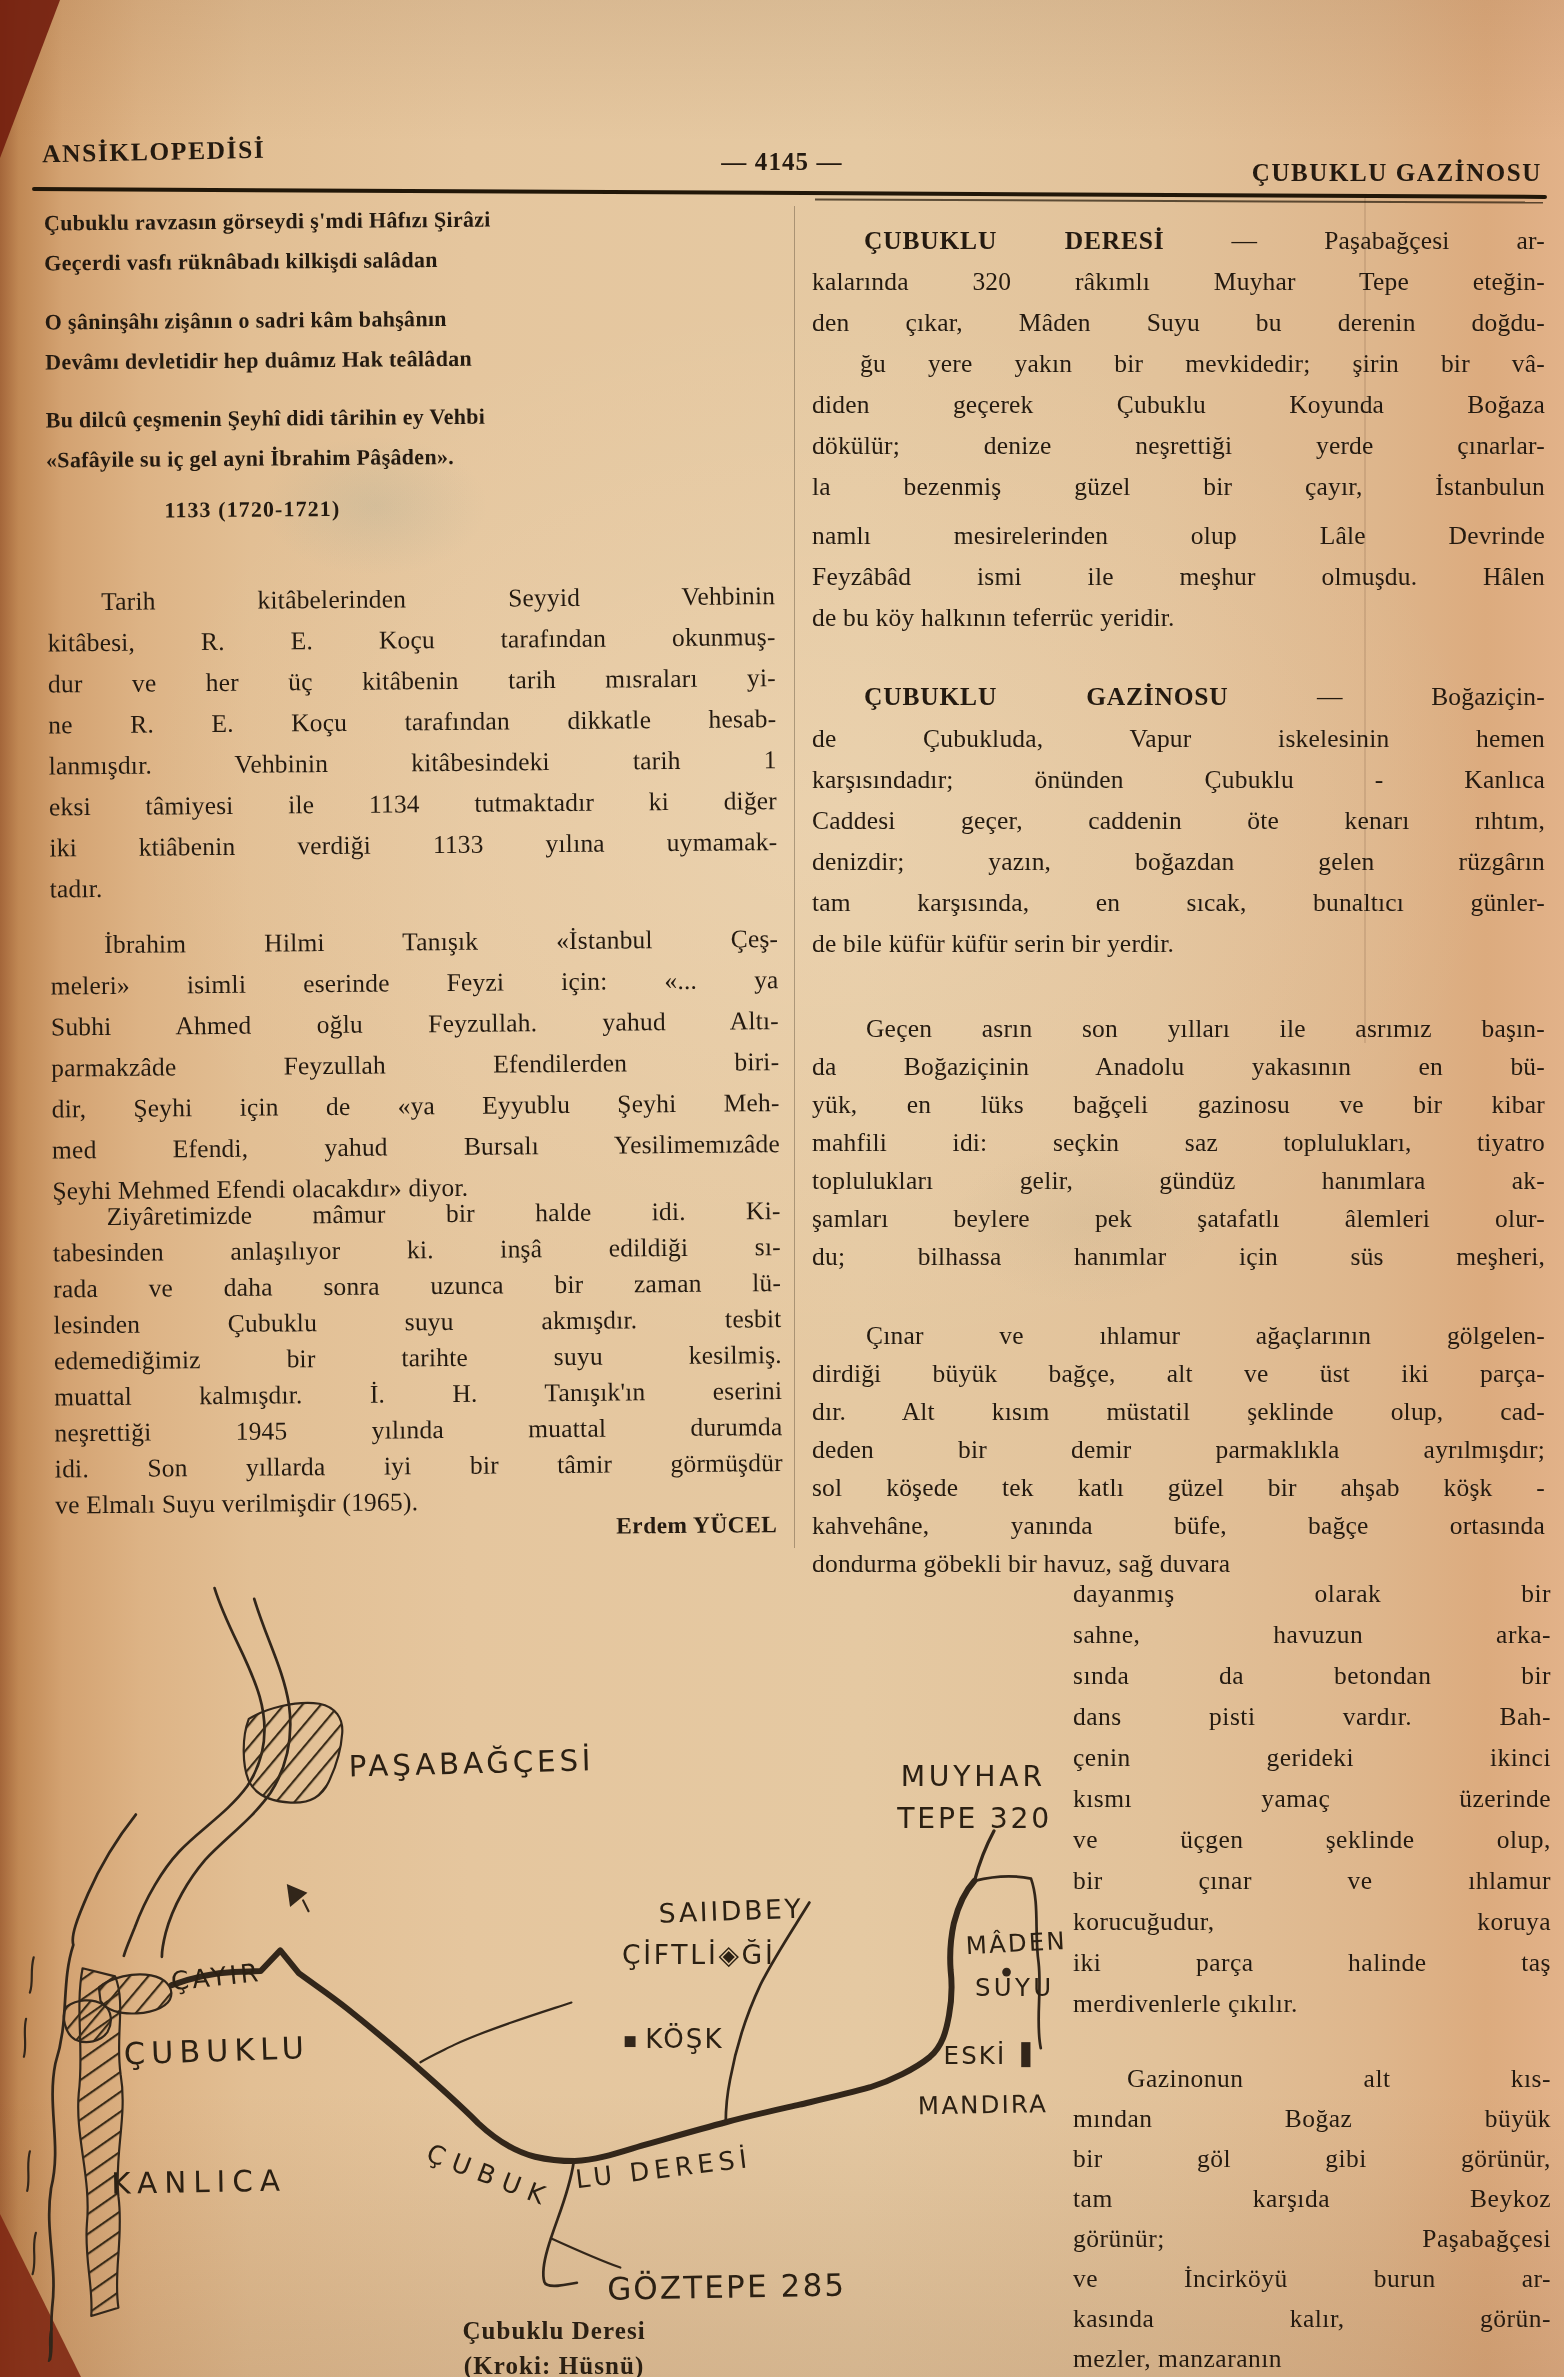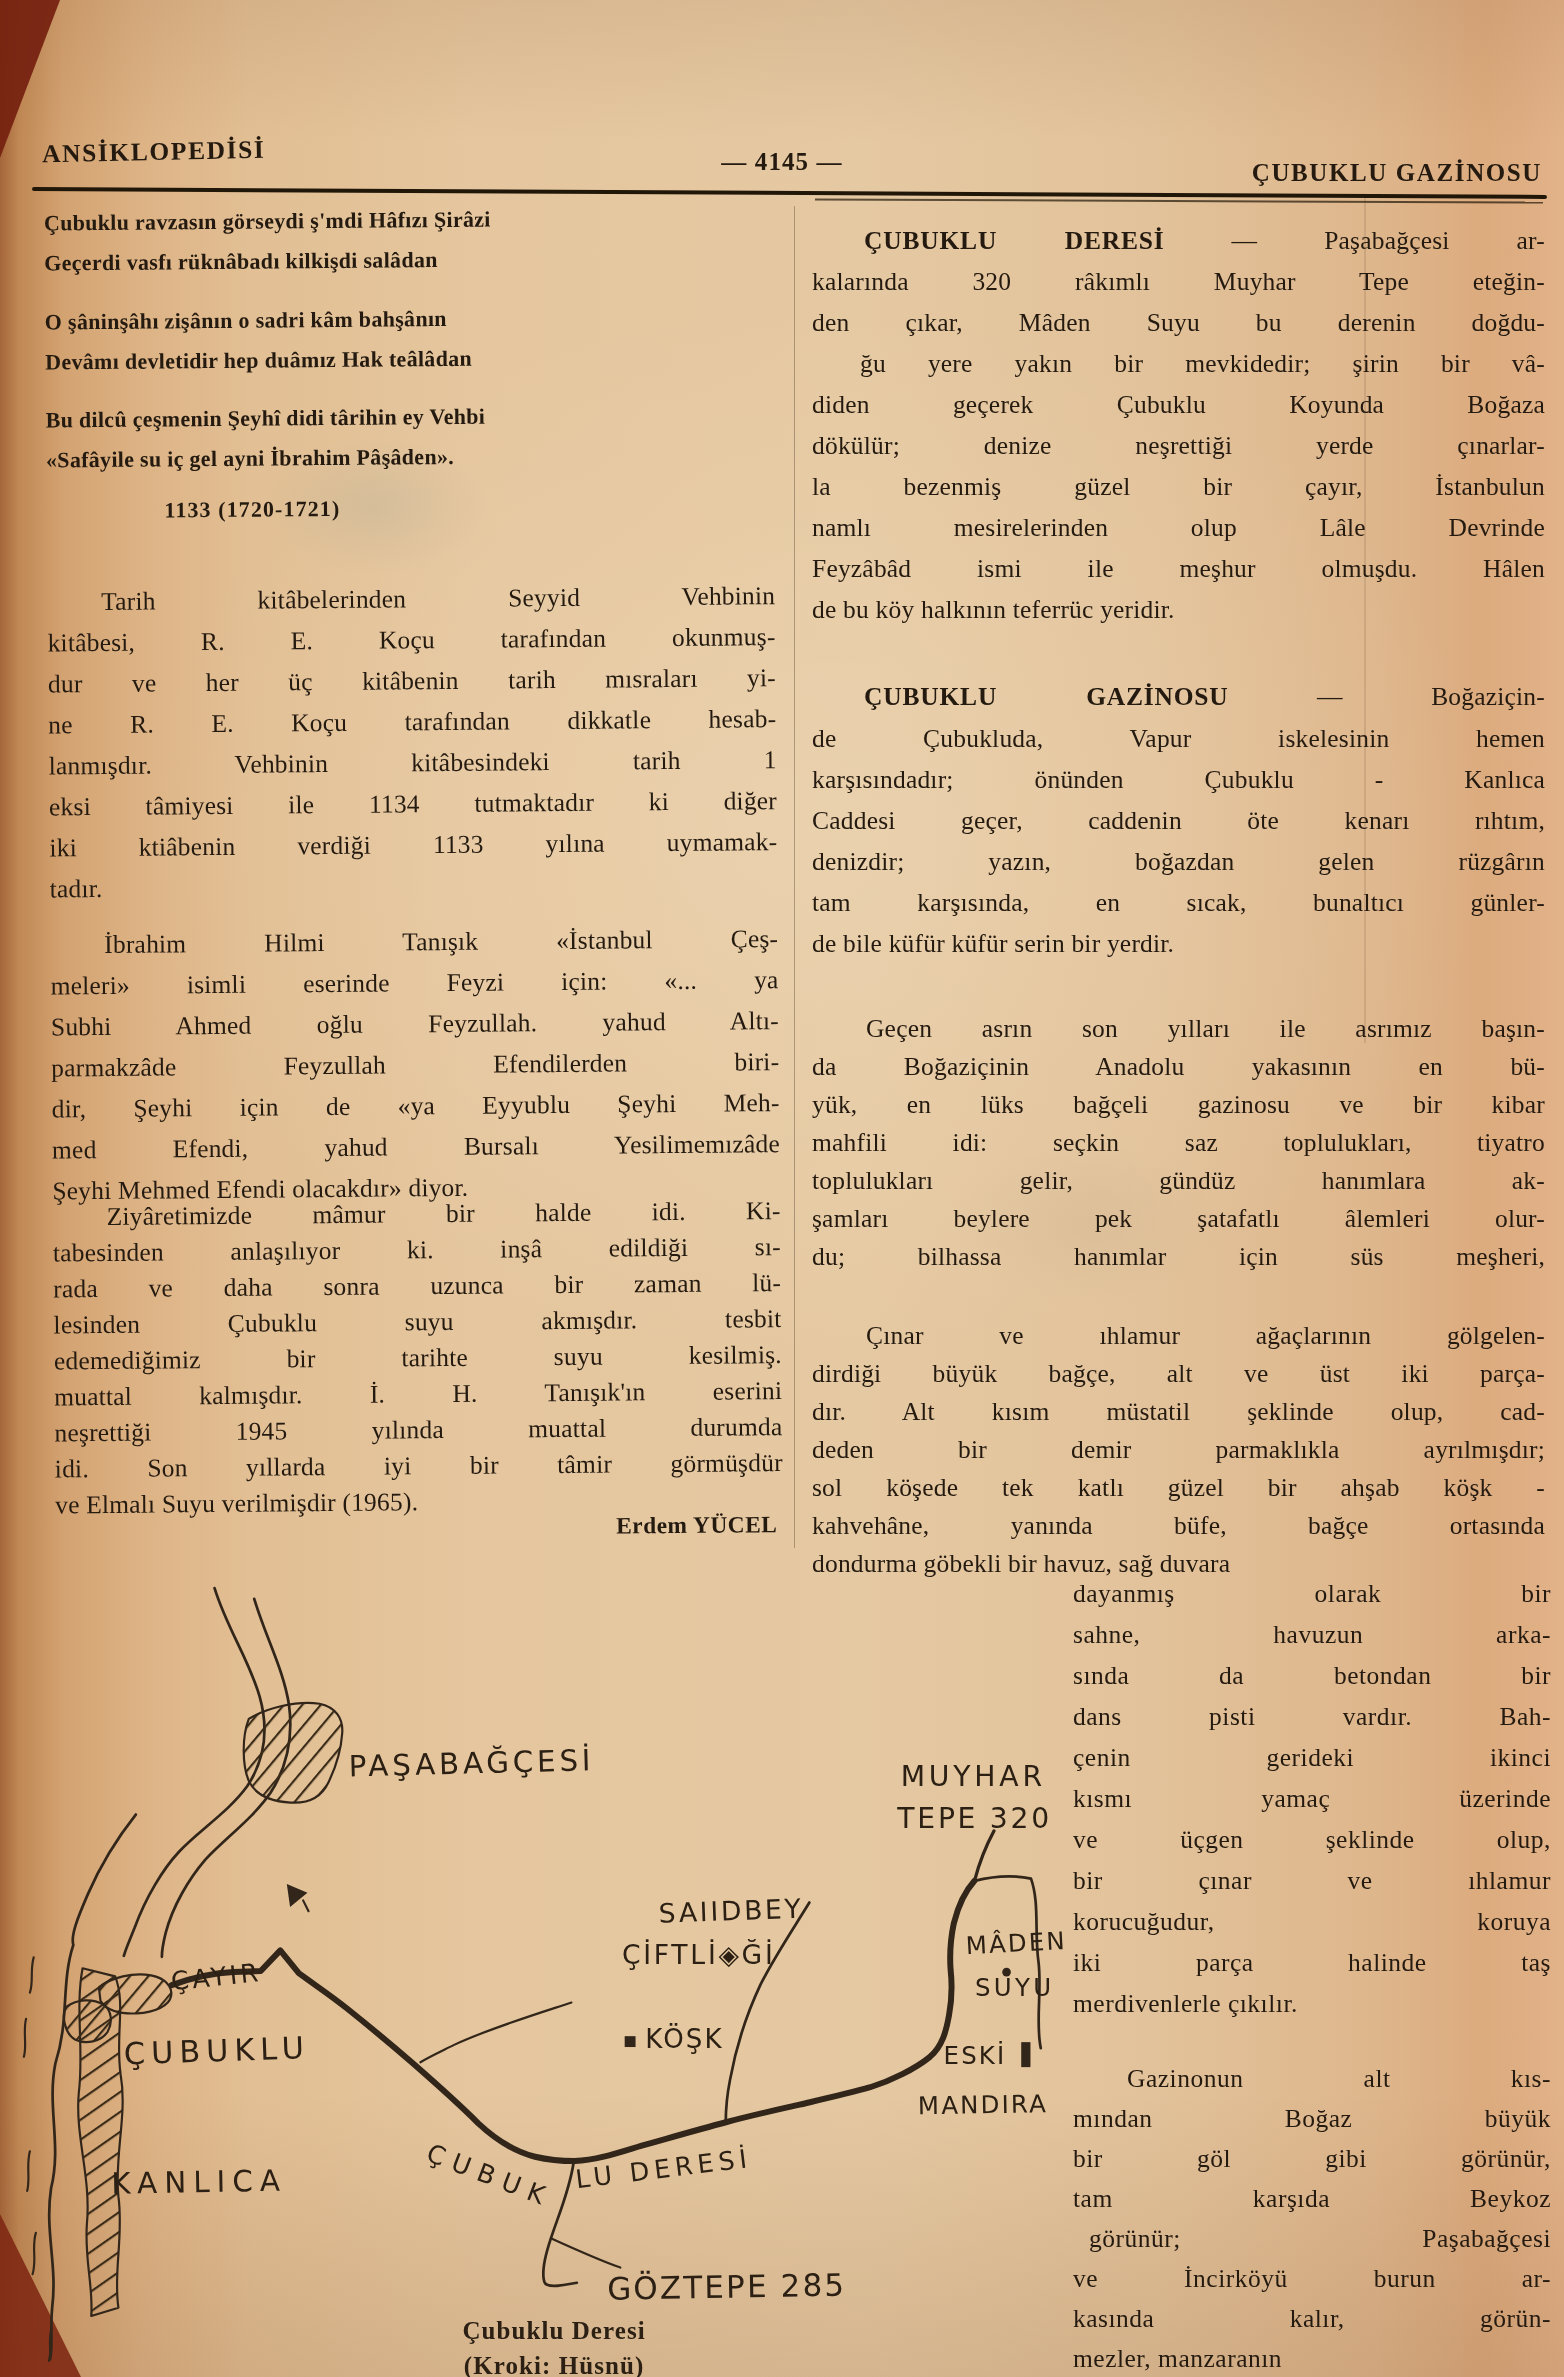--- a/index.html
+++ b/index.html
@@ -101,21 +101,21 @@
     <div class="tcol body-lines" style="left:812px;top:220px;width:733px;">
       <div class="tline" style="height:41px;line-height:41px;text-indent:52px;white-space:normal;text-align:justify;text-align-last:justify;"><span class="art-title">ÇUBUKLU DERESİ</span><span> — Paşabağçesi ar-</span></div>
     </div>
     <div class="tcol body-lines just" style="left:812px;top:261px;width:733px;--lh:41px;">
         <div class="tline" style="height: 41px; line-height: 41px;">kalarında 320 râkımlı Muyhar Tepe eteğin-</div>
         <div class="tline" style="height: 41px; line-height: 41px;">den çıkar, Mâden Suyu bu derenin doğdu-</div>
         <div class="tline" style="height: 41px; line-height: 41px; margin-left: 48px;">ğu yere yakın bir mevkidedir; şirin bir vâ-</div>
         <div class="tline" style="height: 41px; line-height: 41px;">diden geçerek Çubuklu Koyunda  Boğaza</div>
         <div class="tline" style="height: 41px; line-height: 41px;">dökülür; denize neşrettiği yerde çınarlar-</div>
         <div class="tline" style="height: 41px; line-height: 41px;">la bezenmiş güzel bir çayır,  İstanbulun</div>
-        <div class="tline" style="height: 41px; line-height: 41px;">namlı mesirelerinden olup Lâle  Devrinde</div>
+        <div class="tline" style="height: 41px; line-height: 41px; margin-top: 8px;">namlı mesirelerinden olup Lâle  Devrinde</div>
         <div class="tline" style="height: 41px; line-height: 41px;">Feyzâbâd ismi ile meşhur olmuşdu. Hâlen</div>
         <div class="tline lastline" style="height: 41px; line-height: 41px;">de bu köy halkının teferrüc yeridir.</div>
       </div>
 
     <div class="tcol body-lines" style="left:812px;top:676px;width:733px;">
       <div class="tline" style="height:41px;line-height:41px;text-indent:52px;white-space:normal;text-align:justify;text-align-last:justify;"><span class="art-title">ÇUBUKLU GAZİNOSU</span><span> — Boğaziçin-</span></div>
     </div>
     <div class="tcol body-lines just" style="left:812px;top:718px;width:733px;--lh:41px;">
         <div class="tline" style="height: 41px; line-height: 41px;">de Çubukluda, Vapur iskelesinin  hemen</div>
         <div class="tline" style="height: 41px; line-height: 41px;">karşısındadır; önünden Çubuklu - Kanlıca</div>
@@ -155,21 +155,21 @@
         <div class="tline" style="height: 41px; line-height: 41px;">bir çınar ve ıhlamur</div>
         <div class="tline" style="height: 41px; line-height: 41px;">korucuğudur, koruya</div>
         <div class="tline" style="height: 41px; line-height: 41px;">iki parça halinde taş</div>
         <div class="tline lastline" style="height: 41px; line-height: 41px;">merdivenlerle çıkılır.</div>
       </div>
     <div class="tcol body-lines just" style="left:1073px;top:2059px;width:478px;--lh:40px;letter-spacing:0.5px;">
         <div class="tline firstline" style="height: 40px; line-height: 40px;">Gazinonun alt kıs-</div>
         <div class="tline" style="height: 40px; line-height: 40px;">mından Boğaz büyük</div>
         <div class="tline" style="height: 40px; line-height: 40px;">bir göl gibi görünür,</div>
         <div class="tline" style="height: 40px; line-height: 40px;">tam karşıda Beykoz</div>
-        <div class="tline" style="height: 40px; line-height: 40px; margin-left: 16px;">görünür; Paşabağçesi</div>
+        <div class="tline" style="height: 40px; line-height: 40px;">görünür; Paşabağçesi</div>
         <div class="tline" style="height: 40px; line-height: 40px;">ve İncirköyü burun ar-</div>
         <div class="tline" style="height: 40px; line-height: 40px;">kasında kalır, görün-</div>
         <div class="tline lastline" style="height: 40px; line-height: 40px;">mezler, manzaranın</div>
       </div>
   </div>
 
   <div id="map-wrap">
     <svg width="1119" height="820" viewBox="0 0 2060 1509" xmlns="http://www.w3.org/2000/svg">
       <defs>
         <pattern id="hatch" width="26" height="26" patternUnits="userSpaceOnUse" patternTransform="rotate(40)">

